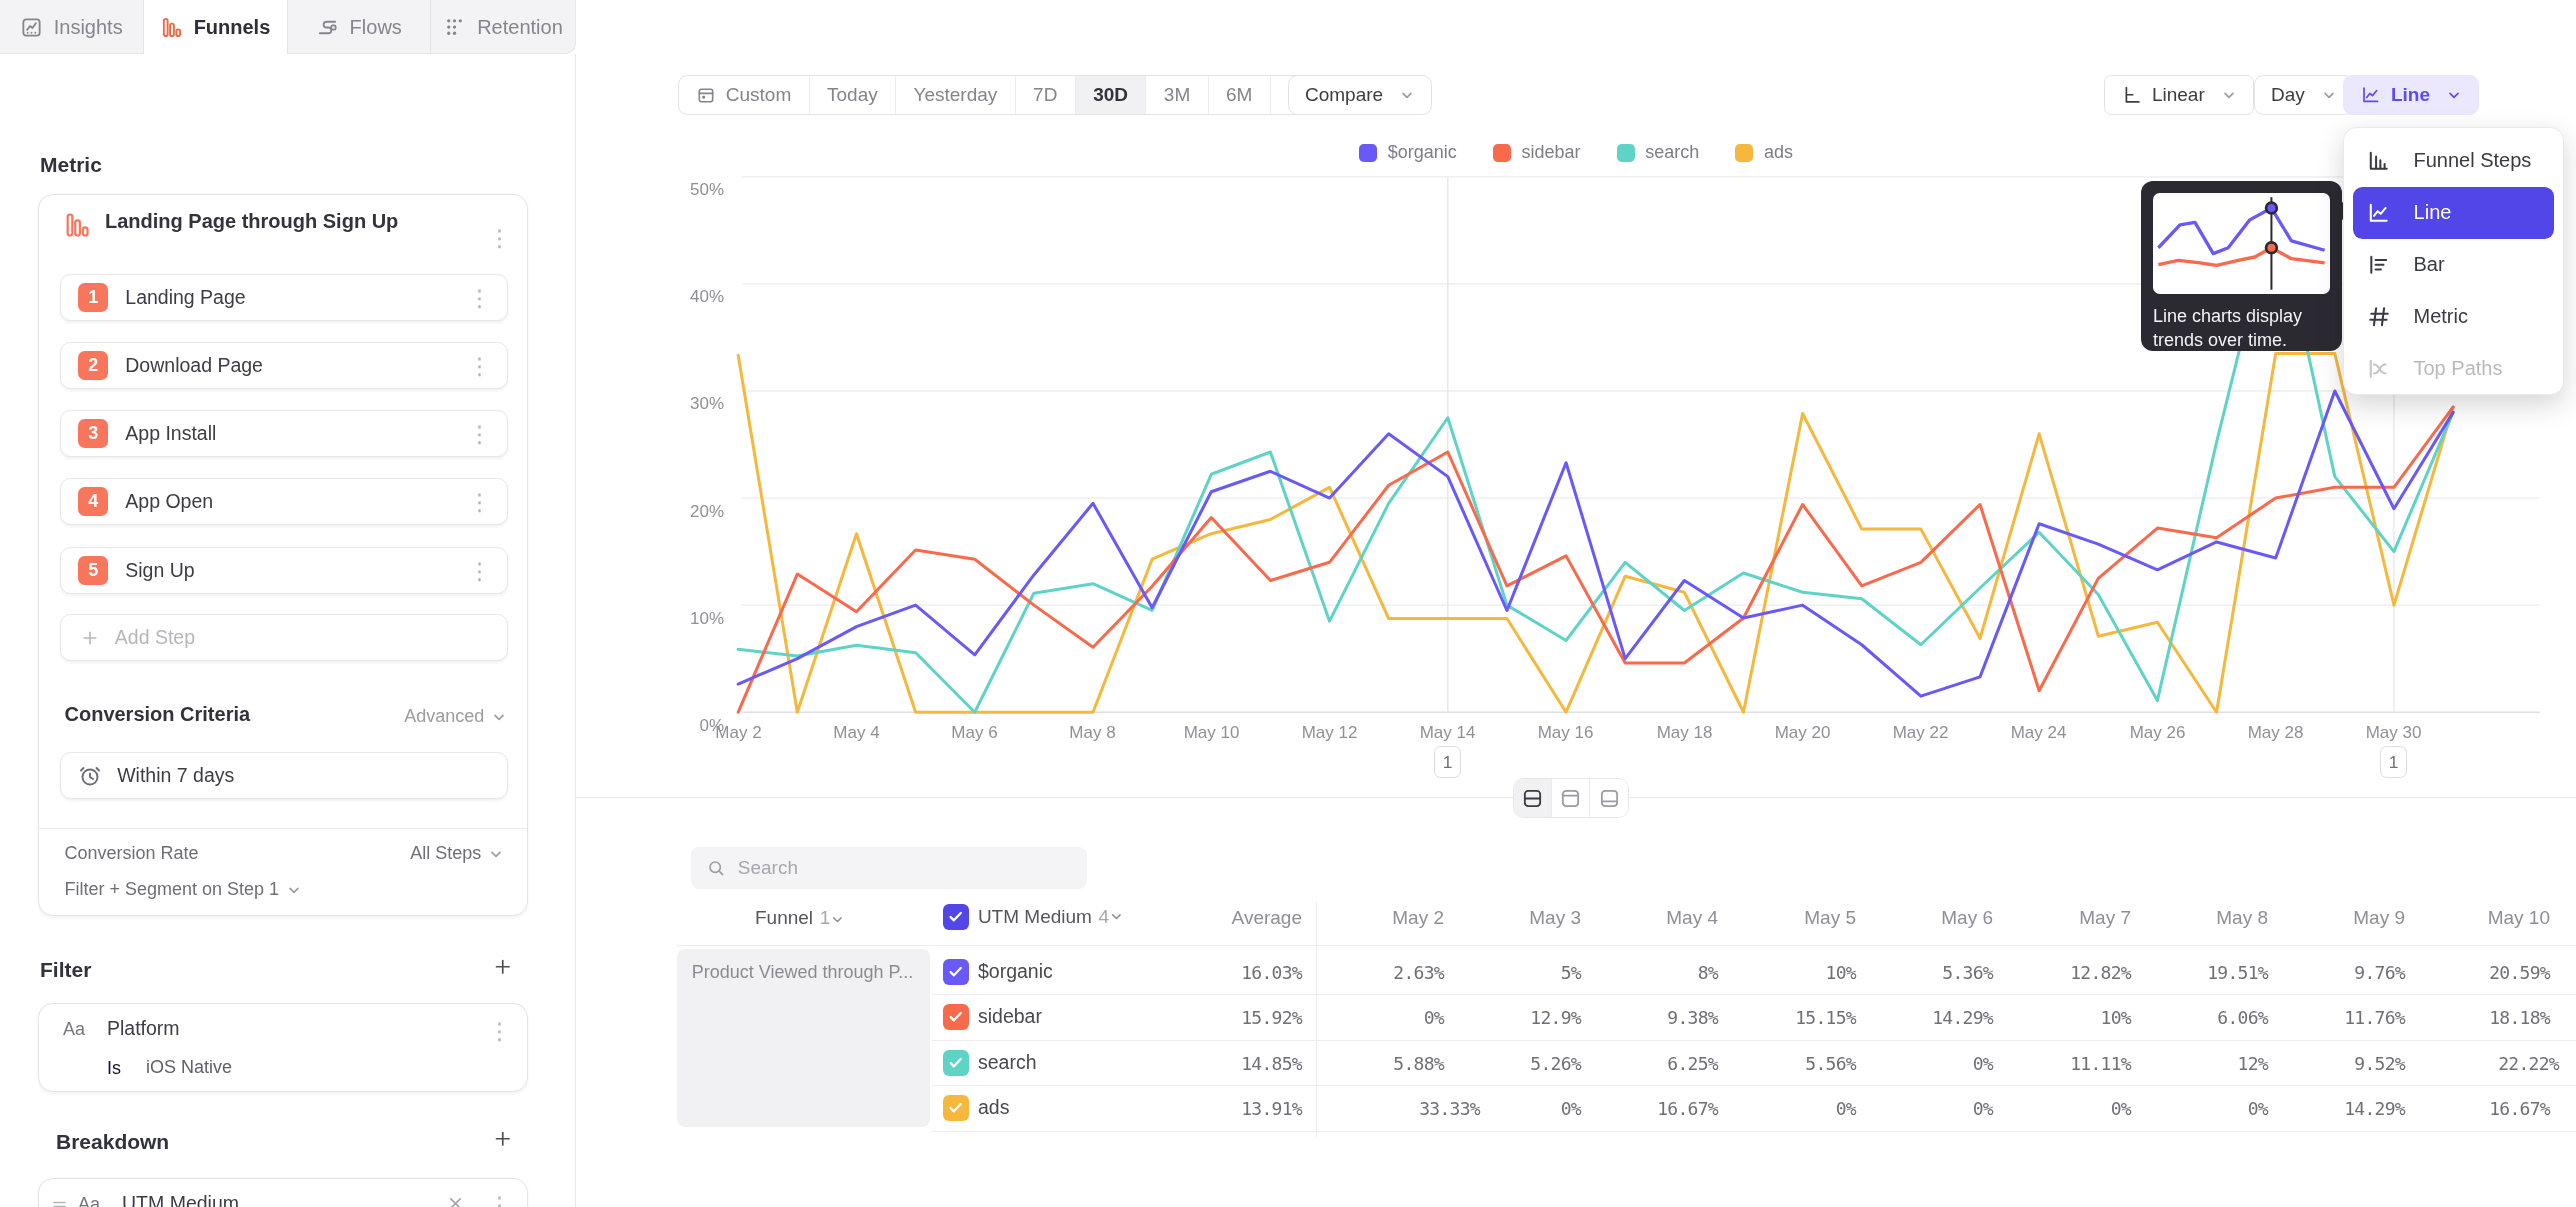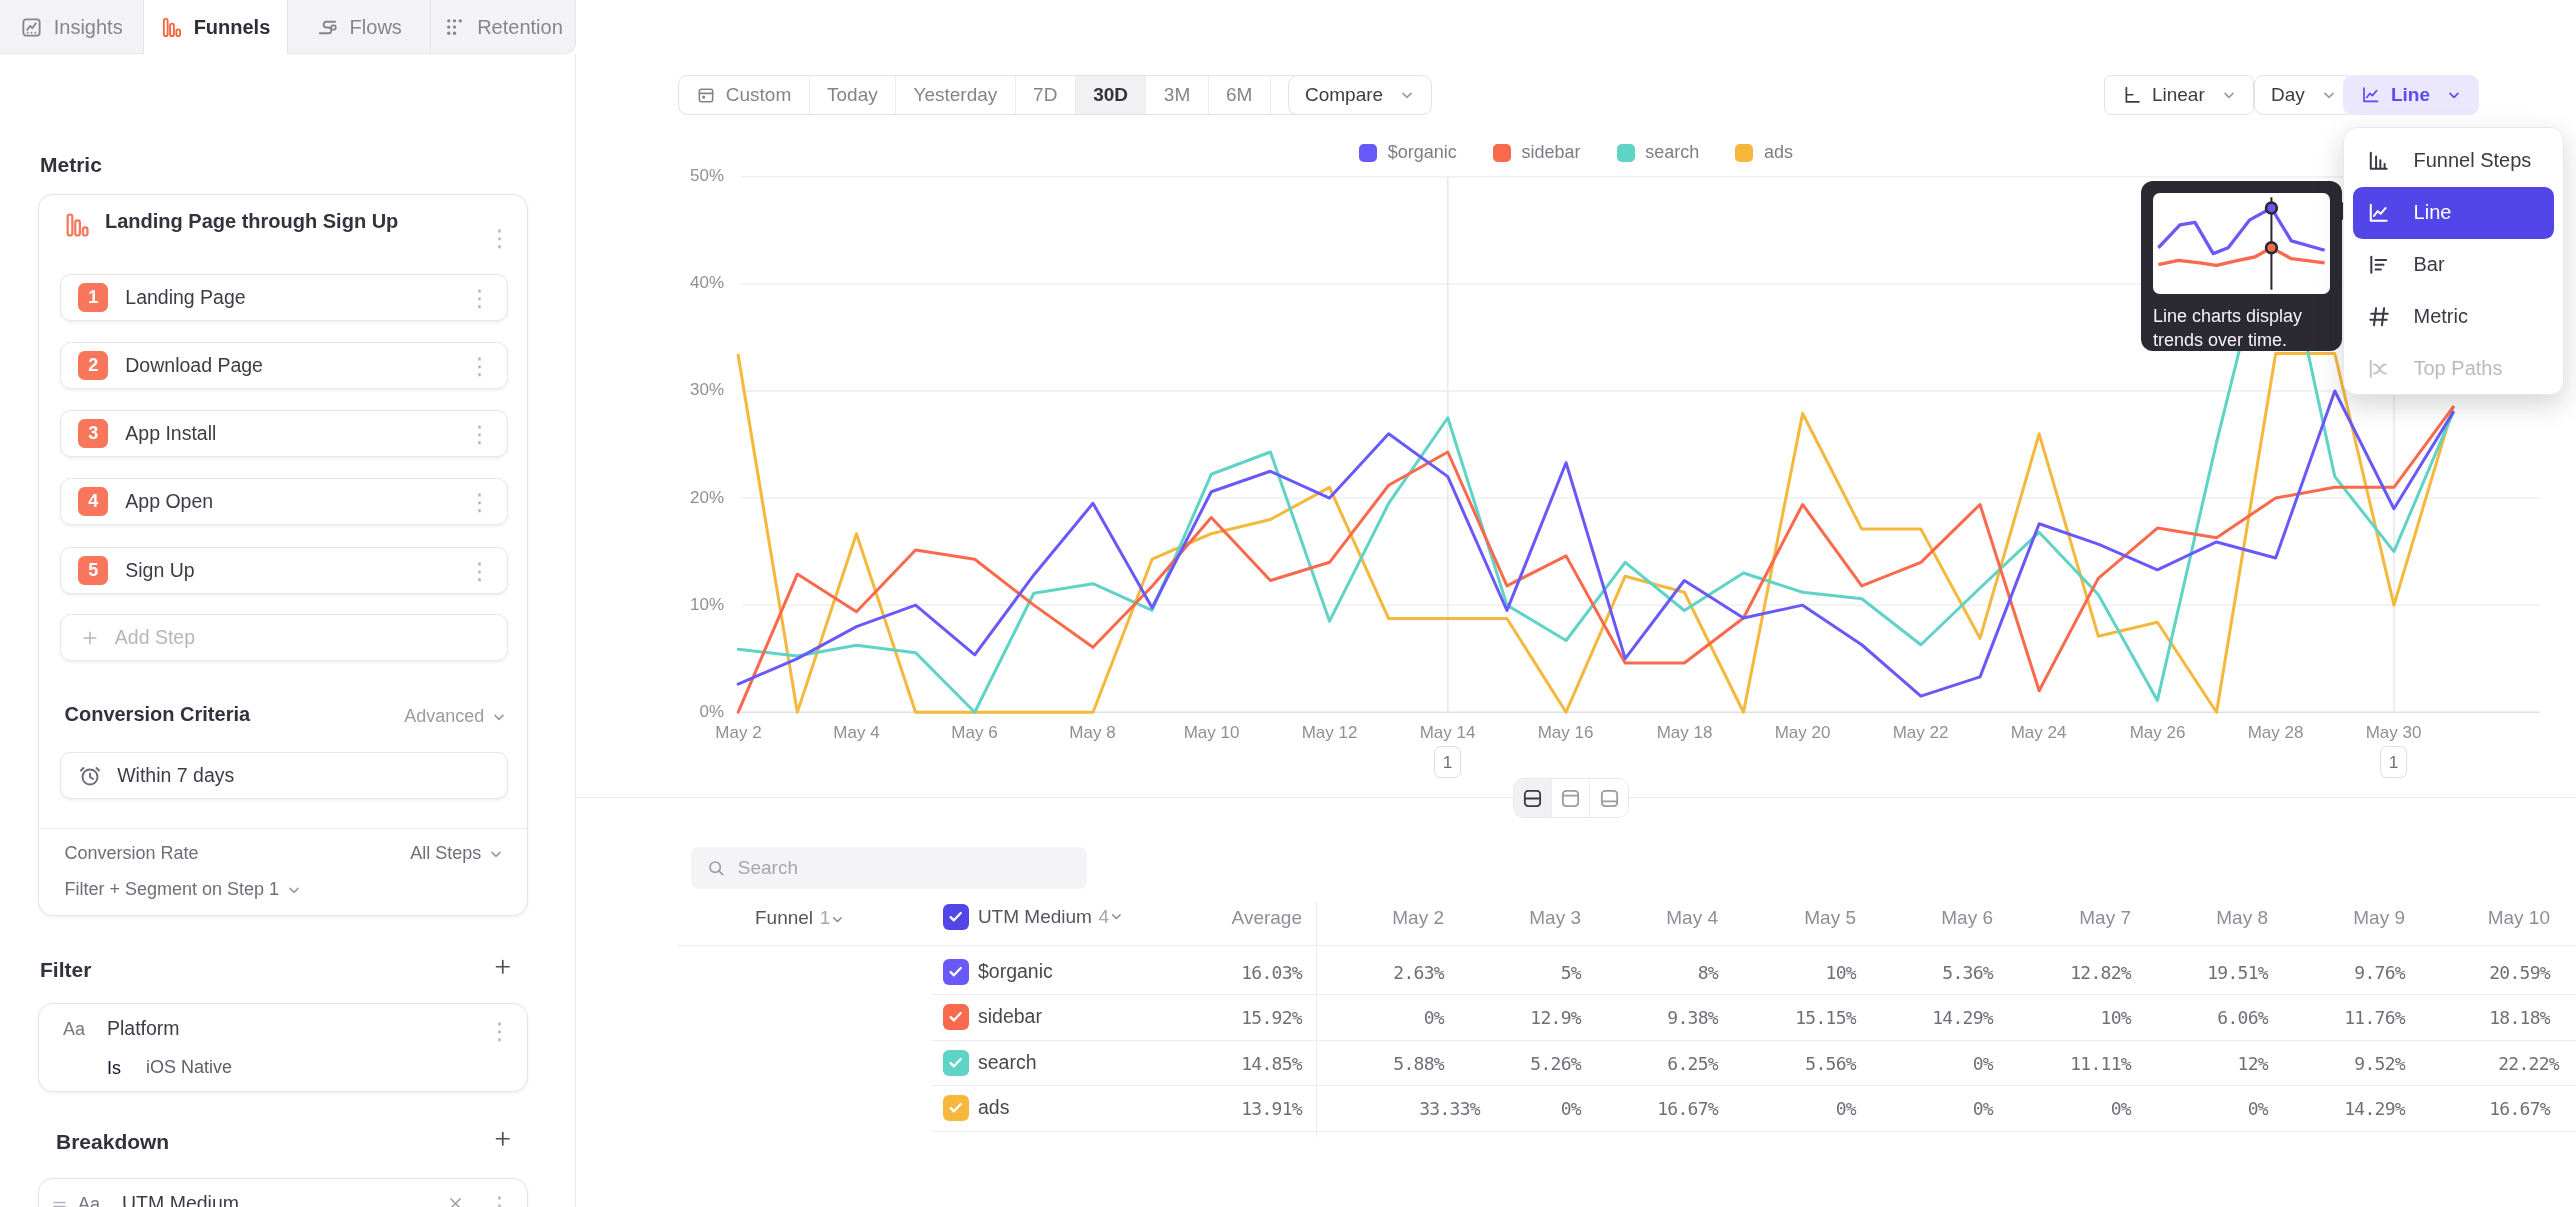--- a/index.html
+++ b/index.html
@@ -49,21 +49,21 @@
     color:#3c3c45; cursor:pointer; white-space:nowrap; }
   .btn.purple { background:#ebe7fd; border-color:#ebe7fd; color:#5a4cf0; font-weight:600; }
 
   
   .legend { position:absolute; left:576px; right:0; top:142px; display:flex; justify-content:center;
     gap:36px; align-items:center; }
   .leg-item { display:flex; align-items:center; gap:10.7px; font-size:18px; color:#7d7d86; cursor:pointer; }
   .leg-sw { width:18px; height:18px; border-radius:4.7px; }
 
   
-  .ylab { position:absolute; width:60px; text-align:right; font-size:17px; color:#8f8f98; height:24px; line-height:24px; }
+  .ylab { position:absolute; width:60px; text-align:right; font-size:17px; color:#8f8f98; height:24px; line-height:24px;margin-top:14px; }
   .xlab { position:absolute; width:101px; text-align:center; font-size:17px; color:#8f8f98; }
   .ann-badge { position:absolute; width:27px; height:32px; border:0.7px solid #dcdce1; border-radius:6.7px;
     background:#fff; color:#70707a; font-size:17.4px; display:flex; align-items:center; justify-content:center; cursor:pointer; }
 
   
   .mid-divider { position:absolute; left:576px; right:0; top:797px; height:0.7px; background:#e9e9ec; }
   .toggles { position:absolute; left:1513px; top:778px; display:flex; background:#fff;
     border:0.7px solid #e7e7ea; border-radius:10.7px; overflow:hidden; }
   .tg { width:38px; height:38px; display:flex; align-items:center; justify-content:center;
     border-right:0.7px solid #ececef; color:#9b9ba3; cursor:pointer; background:#fff; }
@@ -479,20 +479,21 @@
       <div class="th-right" style="left: 1570px; width: 148px;">May 4</div>
       <div class="th-right" style="left: 1708px; width: 148px;">May 5</div>
       <div class="th-right" style="left: 1845px; width: 148px;">May 6</div>
       <div class="th-right" style="left: 1983px; width: 148px;">May 7</div>
       <div class="th-right" style="left: 2120px; width: 148px;">May 8</div>
       <div class="th-right" style="left: 2257px; width: 148px;">May 9</div>
       <div class="th-right" style="left: 2402px; width: 148px;">May 10</div>
     </div>
   <div class="vline"></div>
   <div class="hline" style="left:677px; right:0; top:945px;"></div>
+  <div class="funnel-cell">Product Viewed through P...</div>
   <div id="tablerows">
       <div class="trow" style="top: 949px;">
         <div class="cbx" style="background: rgb(104, 89, 248);">
           <svg viewBox="0 0 24 24" width="17.4" height="17.4" fill="none" stroke="#fff" stroke-width="3.2" stroke-linecap="round" stroke-linejoin="round">
             <path d="M5 12.5l4.5 4.5L19 7"></path>
           </svg>
         </div>
         <div class="rlabel">$organic</div>
         <div class="tval" style="left: 1154px; width: 148px;">16.03%</div>
         <div class="tval" style="left: 1296px; width: 148px;">2.63%</div>

